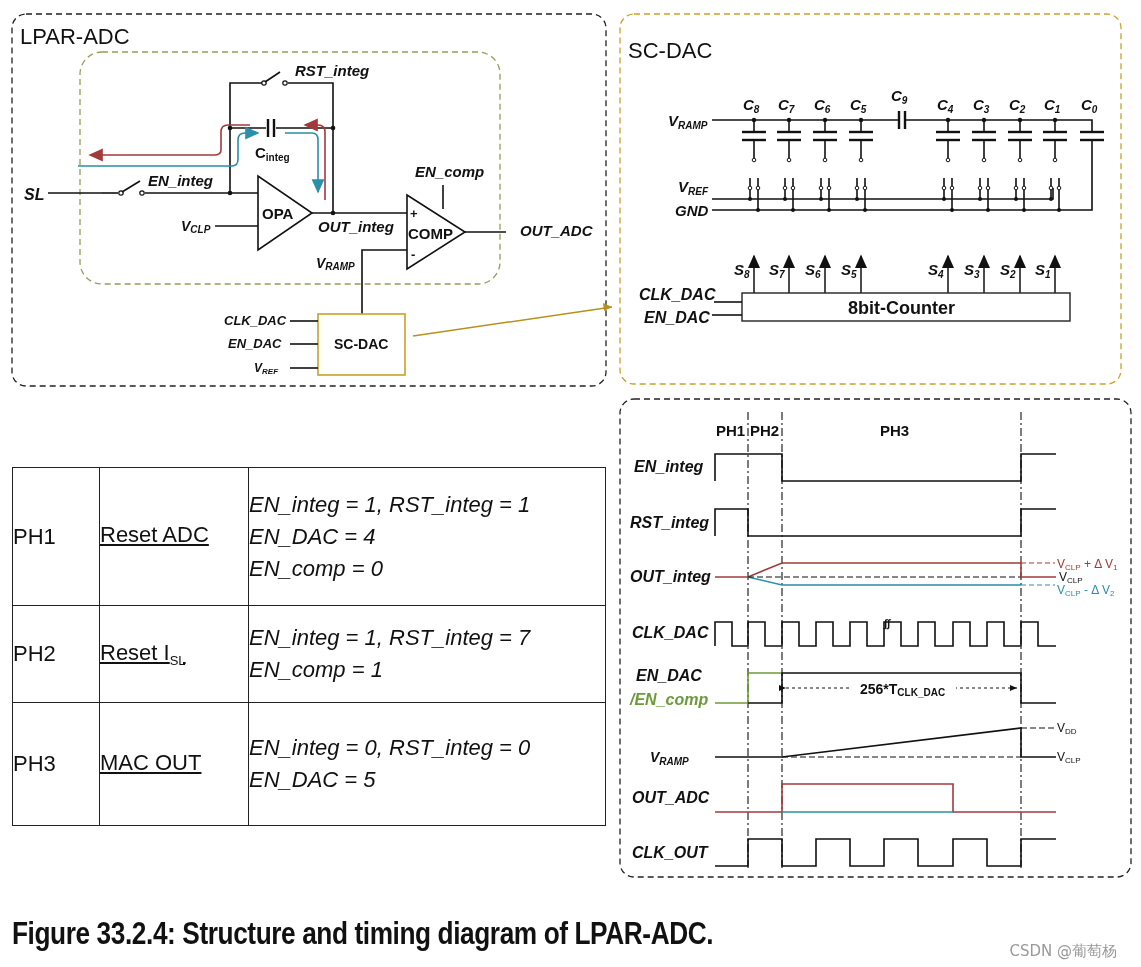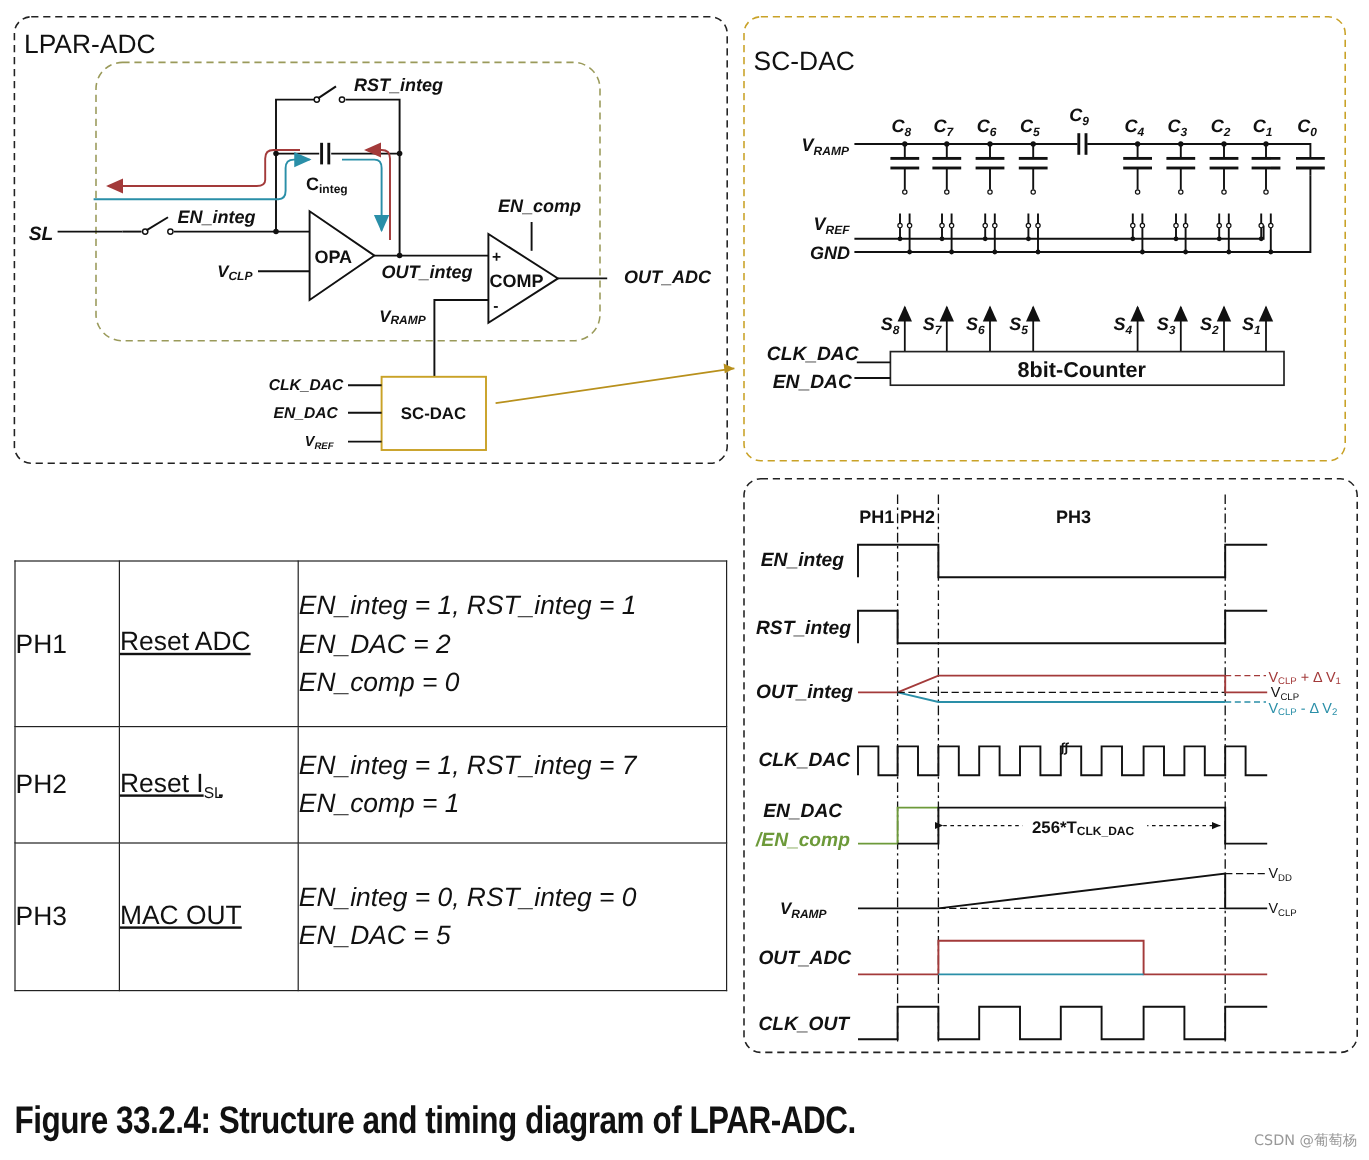--- a/index.html
+++ b/index.html
@@ -8,21 +8,21 @@
   svg { position:absolute; left:0; top:0; }
   .t { font-family:"Liberation Sans", sans-serif; fill:#111; }
   .it { font-style:italic; font-weight:bold; }
   .b { font-weight:bold; }
   .wire { stroke:#111; stroke-width:1.6; fill:none; }
   .dash { stroke:#111; stroke-width:1.2; fill:none; stroke-dasharray:6 3; }
   .dashdot { stroke:#111; stroke-width:1.1; fill:none; stroke-dasharray:8 3 2 3; }
   .caption { position:absolute; left:12px; top:915px; font-size:32px; font-weight:bold;
              transform:scaleX(0.82); transform-origin:left top; letter-spacing:-0.5px;
              font-family:"Liberation Sans", sans-serif; }
-  .watermark { position:absolute; right:10px; top:942px; font-size:12px; color:#999;
+  .watermark { position:absolute; right:24px; top:942px; font-size:15px; color:#999;
                font-family:"DejaVu Sans", sans-serif; }
   table.phase { position:absolute; left:12px; top:467px; width:594px; height:358px;
                 border-collapse:collapse; font-size:22px; }
   table.phase td { border:1.5px solid #222; text-align:left; vertical-align:middle; padding:0; }
   table.phase td.c1 { width:86px; }
   table.phase td.c2 { width:148px;text-decoration:underline; }
   .cond { font-style:italic; line-height:32px; }
 </style>
 </head>
 <body>
@@ -330,21 +330,21 @@
   </g>
 </svg>
 
 <table class="phase">
   <tbody id="phase-body">
       <tr style="height: 138px;">
         <td class="c1">PH1</td>
         <td class="c2"><span>Reset ADC</span><sub style="font-size: 13px;"></sub></td>
         <td>
           <div class="cond">EN_integ = 1, RST_integ = 1</div>
-          <div class="cond">EN_DAC = 2</div>
+          <div class="cond">EN_DAC = 4</div>
           <div class="cond">EN_comp = 0</div>
         </td>
       </tr>
       <tr style="height: 97px;">
         <td class="c1">PH2</td>
         <td class="c2"><span>Reset I</span><sub style="font-size: 13px;">SL</sub></td>
         <td>
           <div class="cond">EN_integ = 1, RST_integ = 7</div>
           <div class="cond">EN_comp = 1</div>
         </td>

